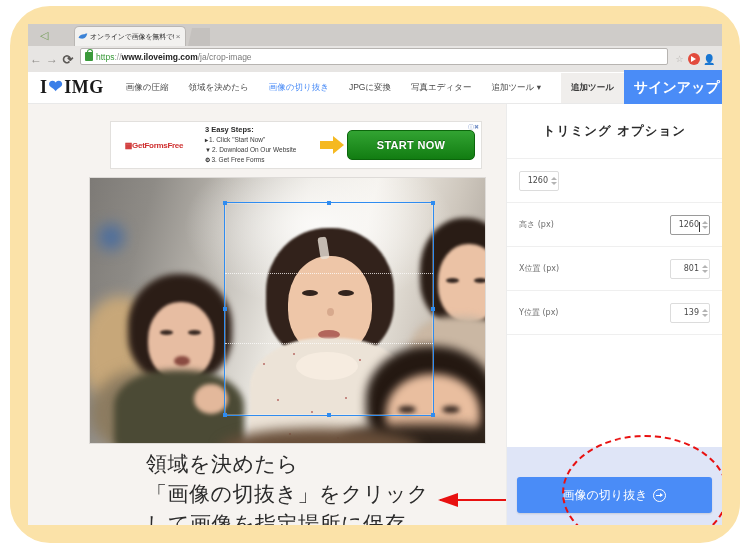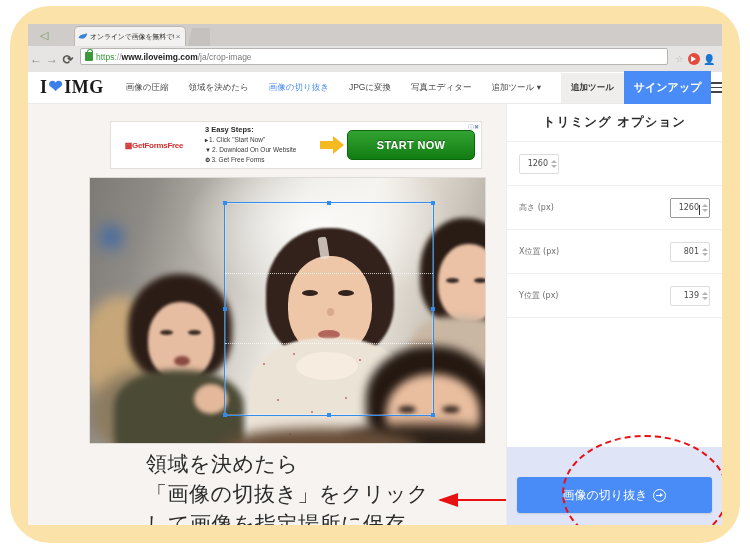--- a/index.html
+++ b/index.html
@@ -163,21 +163,21 @@
   .nav-link.active { color: #4a8cf7; }
   #nav-spacer { flex: 1 1 auto; }
   #login-btn {
     font-size: 8.5px; color: #3a3a3a;
     font-weight: bold;
     padding: 9px 10px;
     background: #f0eeec;
     white-space: nowrap;
   }
   #signup-btn {
-    font-size: 11px; color: #ffffff;
+    font-size: 14px; color: #ffffff;
     font-weight: bold;
     padding: 9px 10px;
     background: #4a8cf7;
     white-space: nowrap;
   }
   #burger {
     width: 34px; height: 32px;
     display: flex; flex-direction: column;
     justify-content: center; align-items: center; gap: 3px;
     background: #ffffff;
@@ -318,21 +318,21 @@
   }
 
   
   #panel {
     position: absolute; right: 0; top: 0;
     width: 216px; height: 100%;
     background: #ffffff;
     border-left: 1px solid #ececec;
   }
   #panel-title {
-    height: 38px;
+    height: 55px;
     display: flex; align-items: center; justify-content: center;
     font-size: 12.5px; color: #2b2b2b;
     font-weight: bold;
     letter-spacing: 1px;
     font-family: "DejaVu Sans", sans-serif;
     border-bottom: 1px solid #efefef;
   }
   .field-row {
     height: 44px;
     border-bottom: 1px solid #efefef;

